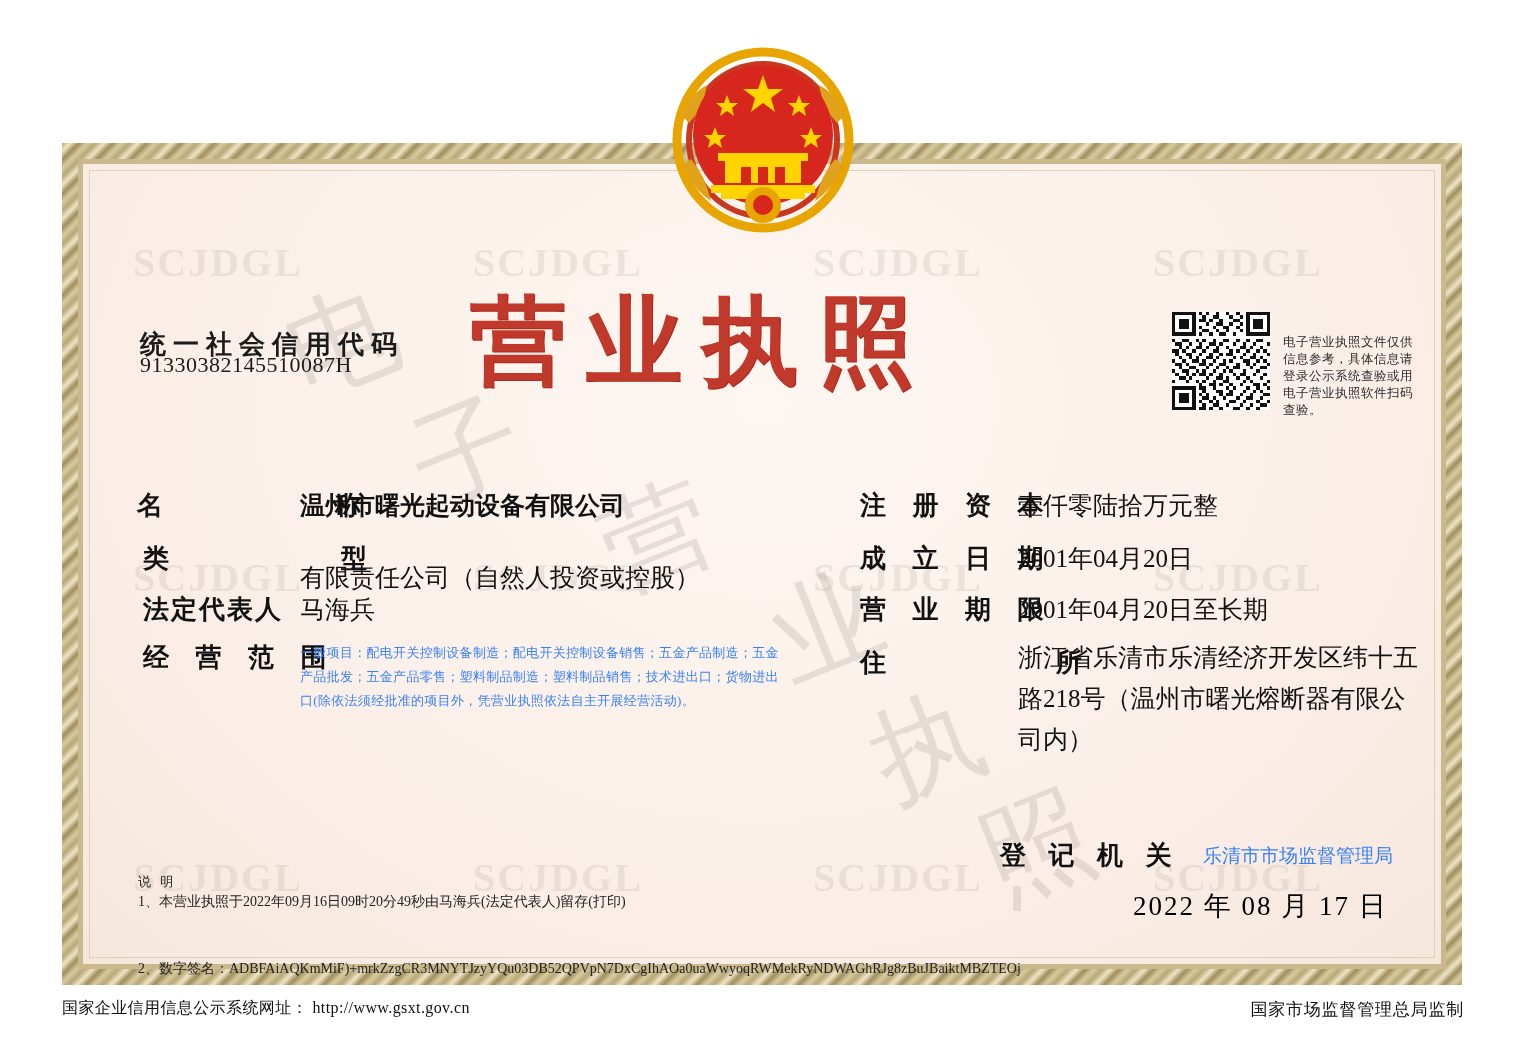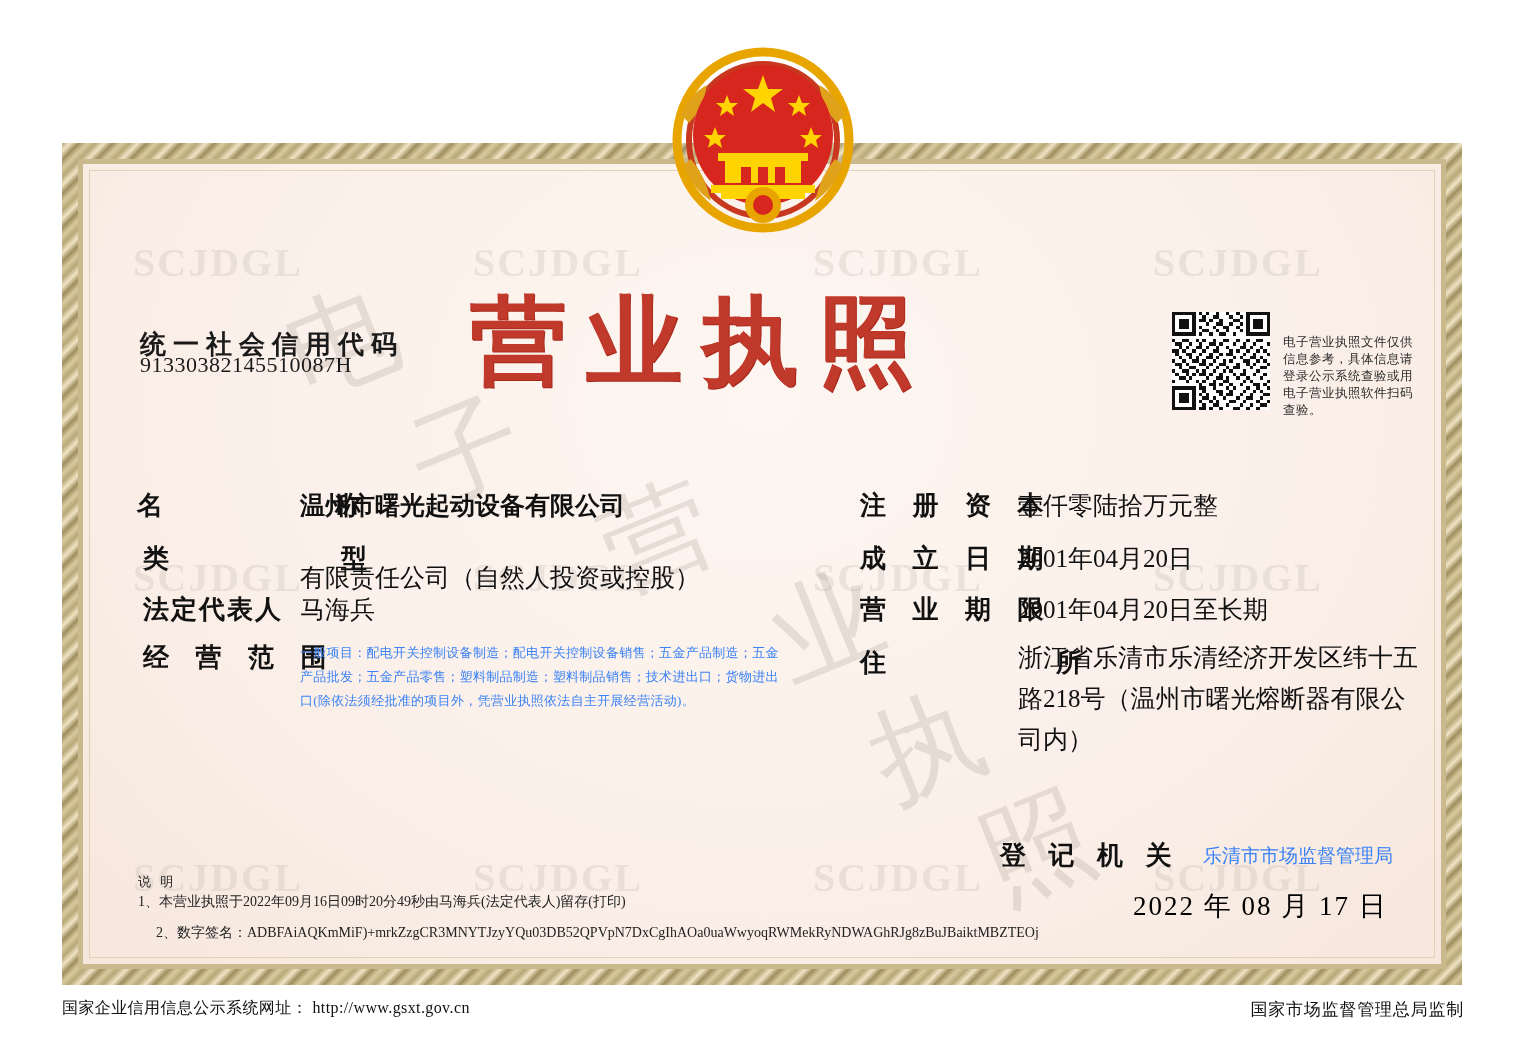--- a/index.html
+++ b/index.html
@@ -225,21 +225,21 @@
   }
   .note-line {
     position: absolute;
     left: 138px;
     font-size: 14px;
     color: #222;
     z-index: 5;
     white-space: nowrap;
   }
   .note-1 { top: 893px; }
-  .note-2 { top: 924px; margin-left: 18px; }
+  .note-2 { top: 960px; }
 
   
   .footer-left {
     position: absolute;
     left: 62px;
     top: 998px;
     font-size: 16px;
     color: #111;
     letter-spacing: 0.4px;
   }

